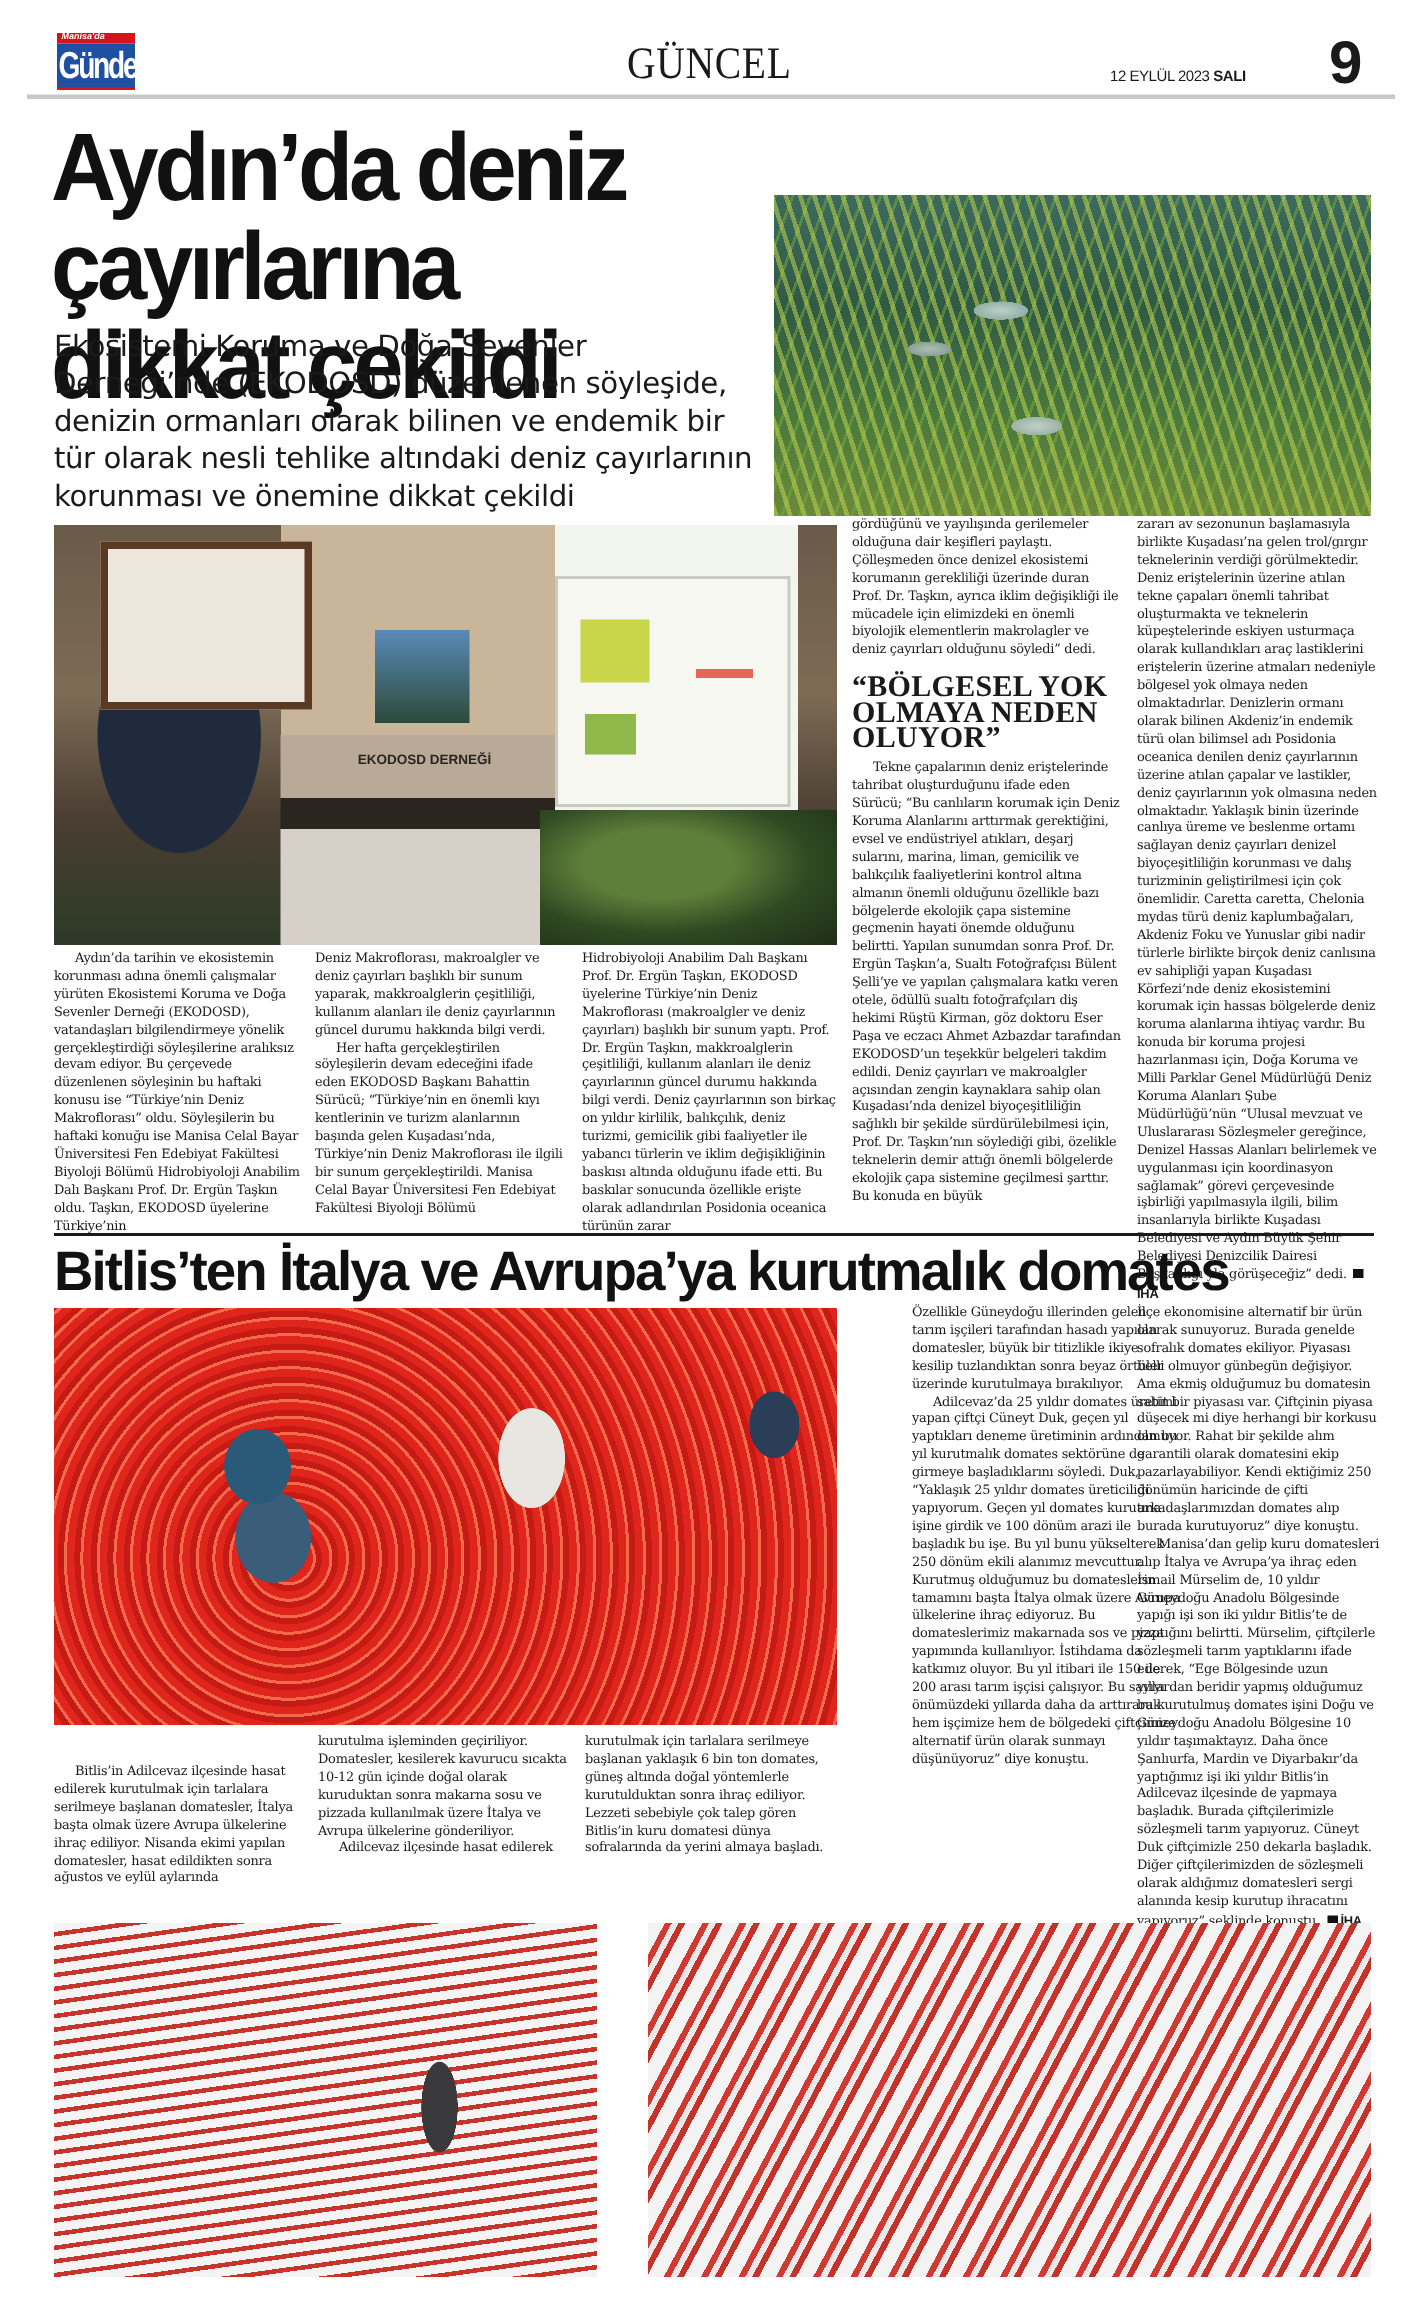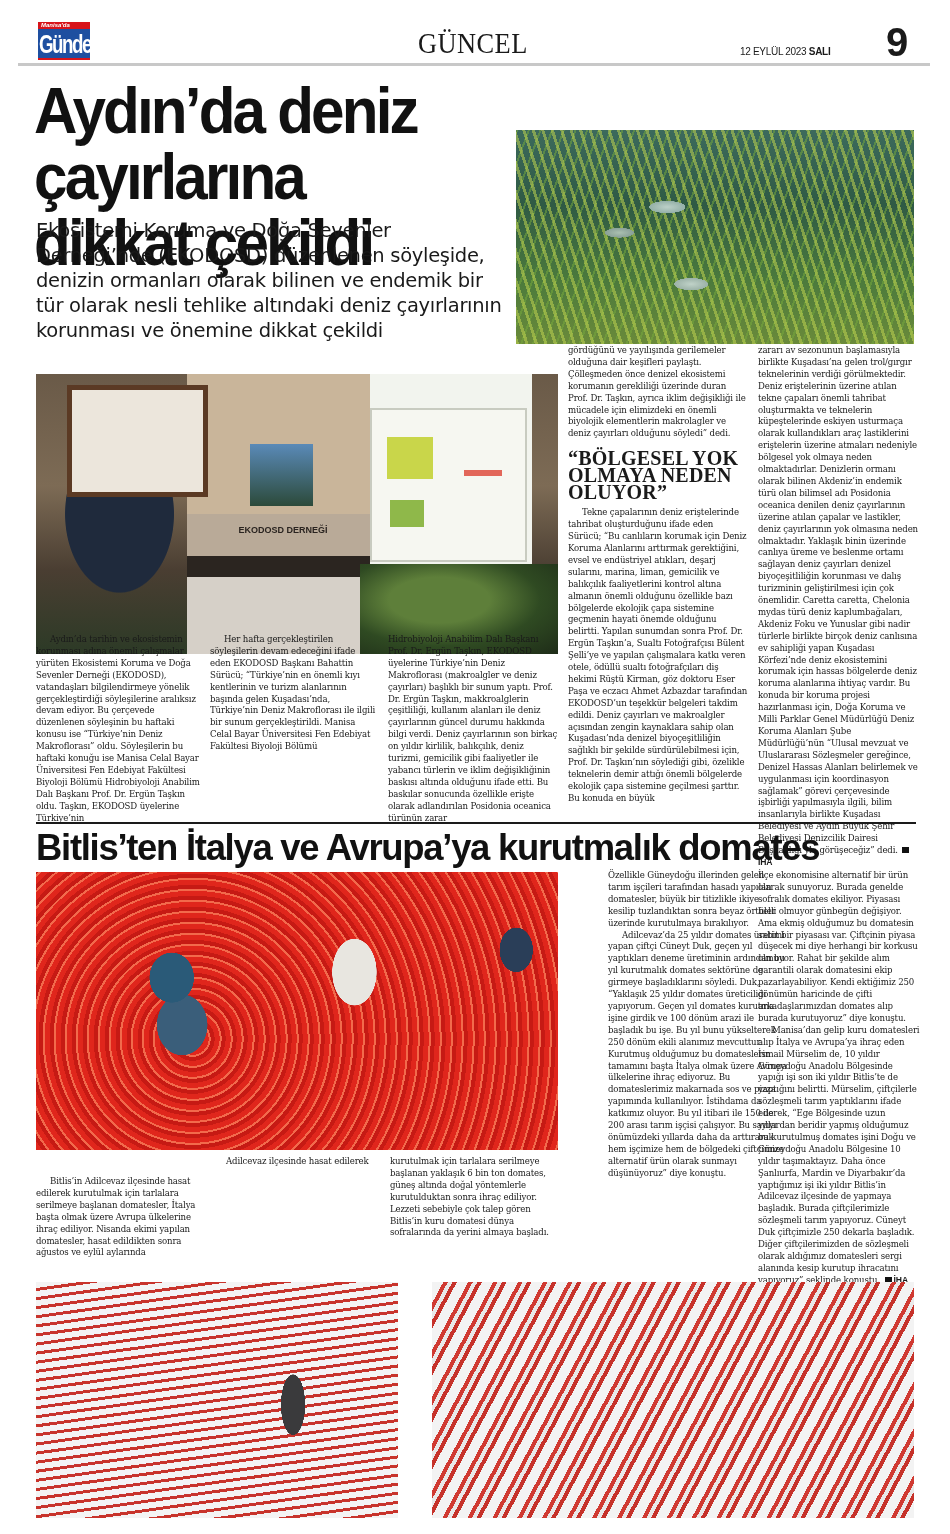--- a/index.html
+++ b/index.html
@@ -32,21 +32,21 @@
       radial-gradient(ellipse 28px 10px at 44% 72%, #c0d2c8 0%, #9cb2a8 60%, transparent 61%),
       repeating-linear-gradient(72deg, rgba(190,210,80,0.55) 0 3px, rgba(40,90,60,0.0) 3px 9px),
       repeating-linear-gradient(110deg, rgba(120,170,60,0.5) 0 2px, rgba(20,60,40,0.0) 2px 11px),
       linear-gradient(180deg, #3c6a5c 0%, #2f5a44 35%, #4b7a3c 70%, #6a8a3a 100%); }
   .seminar { left: 36px; top: 350px; width: 522px; height: 280px;
     background:
       linear-gradient(180deg, transparent 0 70%, rgba(0,0,0,0.0) 70%),
       radial-gradient(ellipse 90px 130px at 16% 50%, #1f2a3c 0 60%, transparent 61%),
       linear-gradient(90deg, transparent 0 64%, #f2f4ee 64% 95%, transparent 95%),
       linear-gradient(90deg, transparent 0 29%, #c9b59a 29% 64%, transparent 64%),
-      linear-gradient(180deg, #6a5a48 0%, #7d6b55 40%, #4a3e32 70%, #2c3a26 100%); margin-top: 24px; }
+      linear-gradient(180deg, #6a5a48 0%, #7d6b55 40%, #4a3e32 70%, #2c3a26 100%); }
   .seminar .screen { position: absolute; left: 64%; top: 12%; width: 30%; height: 55%; background: #f6f7f1; border: 2px solid #c8cbc0; }
   .seminar .screen i { position: absolute; display: block; background: #c9d64a; }
   .seminar .podium { position: absolute; left: 29%; top: 50%; width: 35%; height: 50%; background: linear-gradient(180deg,#b9aa98 0 30%, #2b2520 30% 45%, #d6d0c8 45%); }
   .seminar .podium span { position: absolute; left: 28%; top: 8%; font-family: "Liberation Sans", sans-serif; font-size: 9px; font-weight: bold; color: #2a2420; }
   .seminar .frame { position: absolute; left: 6%; top: 4%; width: 27%; height: 40%; background: #ece6dc; border: 5px solid #5b3a24; }
   .seminar .poster { position: absolute; left: 41%; top: 25%; width: 12%; height: 22%; background: linear-gradient(180deg,#5a8ab8,#2c4a3a); }
   .seminar .plant { position: absolute; left: 62%; top: 68%; width: 38%; height: 32%; background: radial-gradient(ellipse at 40% 40%, #5e7f3a 0 30%, #2f4a22 60%, #1e2c18 100%); }
 
   .tomato-main { left: 36px; top: 872px; width: 522px; height: 278px;
     background:
@@ -118,20 +118,21 @@
   <div class="podium">
     <span>EKODOSD DERNEĞİ</span>
   </div>
   <div class="plant"></div>
 </div>
 
 <div class="col" style="left:36px; top:634px; width:166px;">
   <p>Aydın’da tarihin ve ekosistemin korunması adına önemli çalışmalar yürüten Ekosistemi Koruma ve Doğa Sevenler Derneği (EKODOSD), vatandaşları bilgilendirmeye yönelik gerçekleştirdiği söyleşilerine aralıksız devam ediyor. Bu çerçevede düzenlenen söyleşinin bu haftaki konusu ise “Türkiye’nin Deniz Makroflorası” oldu. Söyleşilerin bu haftaki konuğu ise Manisa Celal Bayar Üniversitesi Fen Edebiyat Fakültesi Biyoloji Bölümü Hidrobiyoloji Anabilim Dalı Başkanı Prof. Dr. Ergün Taşkın oldu. Taşkın, EKODOSD üyelerine Türkiye’nin</p>
 </div>
 <div class="col" style="left:210px; top:634px; width:168px;">
+  <p class="noindent">Deniz Makroflorası, makroalgler ve deniz çayırları başlıklı bir sunum yaparak, makkroalglerin çeşitliliği, kullanım alanları ile deniz çayırlarının güncel durumu hakkında bilgi verdi.</p>
   <p>Her hafta gerçekleştirilen söyleşilerin devam edeceğini ifade eden EKODOSD Başkanı Bahattin Sürücü; “Türkiye’nin en önemli kıyı kentlerinin ve turizm alanlarının başında gelen Kuşadası’nda, Türkiye’nin Deniz Makroflorası ile ilgili bir sunum gerçekleştirildi. Manisa Celal Bayar Üniversitesi Fen Edebiyat Fakültesi Biyoloji Bölümü</p>
 </div>
 <div class="col" style="left:388px; top:634px; width:170px;">
   <p class="noindent">Hidrobiyoloji Anabilim Dalı Başkanı Prof. Dr. Ergün Taşkın, EKODOSD üyelerine Türkiye’nin Deniz Makroflorası (makroalgler ve deniz çayırları) başlıklı bir sunum yaptı. Prof. Dr. Ergün Taşkın, makkroalglerin çeşitliliği, kullanım alanları ile deniz çayırlarının güncel durumu hakkında bilgi verdi. Deniz çayırlarının son birkaç on yıldır kirlilik, balıkçılık, deniz turizmi, gemicilik gibi faaliyetler ile yabancı türlerin ve iklim değişikliğinin baskısı altında olduğunu ifade etti. Bu baskılar sonucunda özellikle erişte olarak adlandırılan Posidonia oceanica türünün zarar</p>
 </div>
 <div class="col" style="left:568px; top:345px; width:180px;">
   <p class="noindent">gördüğünü ve yayılışında gerilemeler olduğuna dair keşifleri paylaştı. Çölleşmeden önce denizel ekosistemi korumanın gerekliliği üzerinde duran Prof. Dr. Taşkın, ayrıca iklim değişikliği ile mücadele için elimizdeki en önemli biyolojik elementlerin makrolagler ve deniz çayırları olduğunu söyledi” dedi.</p>
   <h3 class="subhead">“BÖLGESEL YOK OLMAYA NEDEN OLUYOR”</h3>
   <p>Tekne çapalarının deniz eriştelerinde tahribat oluşturduğunu ifade eden Sürücü; “Bu canlıların korumak için Deniz Koruma Alanlarını arttırmak gerektiğini, evsel ve endüstriyel atıkları, deşarj sularını, marina, liman, gemicilik ve balıkçılık faaliyetlerini kontrol altına almanın önemli olduğunu özellikle bazı bölgelerde ekolojik çapa sistemine geçmenin hayati önemde olduğunu belirtti. Yapılan sunumdan sonra Prof. Dr. Ergün Taşkın’a, Sualtı Fotoğrafçısı Bülent Şelli’ye ve yapılan çalışmalara katkı veren otele, ödüllü sualtı fotoğrafçıları diş hekimi Rüştü Kirman, göz doktoru Eser Paşa ve eczacı Ahmet Azbazdar tarafından EKODOSD’un teşekkür belgeleri takdim edildi. Deniz çayırları ve makroalgler açısından zengin kaynaklara sahip olan Kuşadası’nda denizel biyoçeşitliliğin sağlıklı bir şekilde sürdürülebilmesi için, Prof. Dr. Taşkın’nın söylediği gibi, özelikle teknelerin demir attığı önemli bölgelerde ekolojik çapa sistemine geçilmesi şarttır. Bu konuda en büyük</p>
 </div>
@@ -142,20 +143,21 @@
 <div class="rule" style="left:36px; top:822px; width:880px;"></div>
 
 <h1 class="headline2">Bitlis’ten İtalya ve Avrupa’ya kurutmalık domates</h1>
 
 <div class="img tomato-main"></div>
 
 <div class="col" style="left:36px; top:1156px; width:168px;margin-top:20px;">
   <p>Bitlis’in Adilcevaz ilçesinde hasat edilerek kurutulmak için tarlalara serilmeye başlanan domatesler, İtalya başta olmak üzere Avrupa ülkelerine ihraç ediliyor. Nisanda ekimi yapılan domatesler, hasat edildikten sonra ağustos ve eylül aylarında</p>
 </div>
 <div class="col" style="left:212px; top:1156px; width:170px;">
+  <p class="noindent">kurutulma işleminden geçiriliyor. Domatesler, kesilerek kavurucu sıcakta 10-12 gün içinde doğal olarak kuruduktan sonra makarna sosu ve pizzada kullanılmak üzere İtalya ve Avrupa ülkelerine gönderiliyor.</p>
   <p>Adilcevaz ilçesinde hasat edilerek</p>
 </div>
 <div class="col" style="left:390px; top:1156px; width:170px;">
   <p class="noindent">kurutulmak için tarlalara serilmeye başlanan yaklaşık 6 bin ton domates, güneş altında doğal yöntemlerle kurutulduktan sonra ihraç ediliyor. Lezzeti sebebiyle çok talep gören Bitlis’in kuru domatesi dünya sofralarında da yerini almaya başladı.</p>
 </div>
 <div class="col" style="left:568px; top:870px; width:180px;margin-left:40px;">
   <p class="noindent">Özellikle Güneydoğu illerinden gelen tarım işçileri tarafından hasadı yapılan domatesler, büyük bir titizlikle ikiye kesilip tuzlandıktan sonra beyaz örtüler üzerinde kurutulmaya bırakılıyor.</p>
   <p>Adilcevaz’da 25 yıldır domates üretimi yapan çiftçi Cüneyt Duk, geçen yıl yaptıkları deneme üretiminin ardından bu yıl kurutmalık domates sektörüne de girmeye başladıklarını söyledi. Duk, “Yaklaşık 25 yıldır domates üreticiliği yapıyorum. Geçen yıl domates kurutma işine girdik ve 100 dönüm arazi ile başladık bu işe. Bu yıl bunu yükselterek 250 dönüm ekili alanımız mevcuttur. Kurutmuş olduğumuz bu domateslerin tamamını başta İtalya olmak üzere Avrupa ülkelerine ihraç ediyoruz. Bu domateslerimiz makarnada sos ve pizza yapımında kullanılıyor. İstihdama da katkımız oluyor. Bu yıl itibari ile 150 ile 200 arası tarım işçisi çalışıyor. Bu sayıyı önümüzdeki yıllarda daha da arttırarak hem işçimize hem de bölgedeki çiftçimize alternatif ürün olarak sunmayı düşünüyoruz” diye konuştu.</p>
 </div>
 <div class="col" style="left:758px; top:870px; width:162px;">

